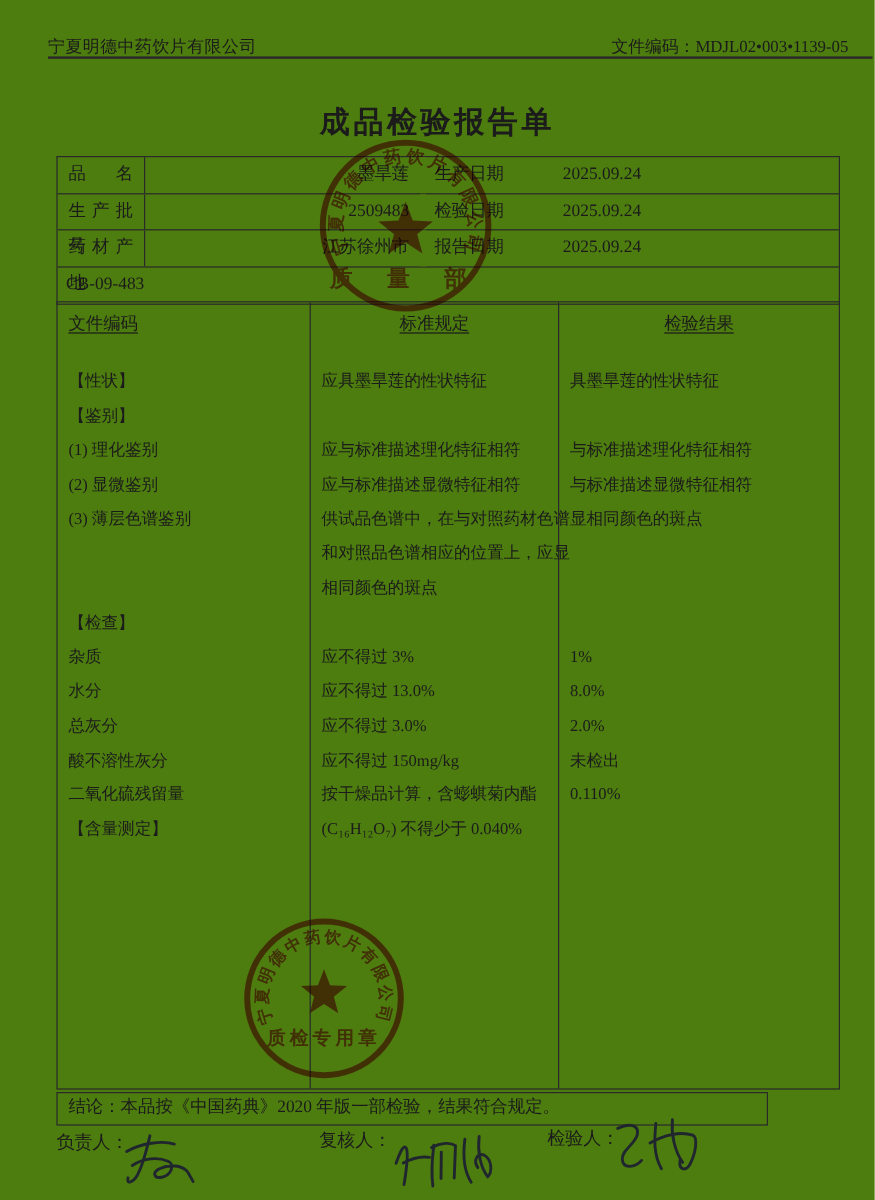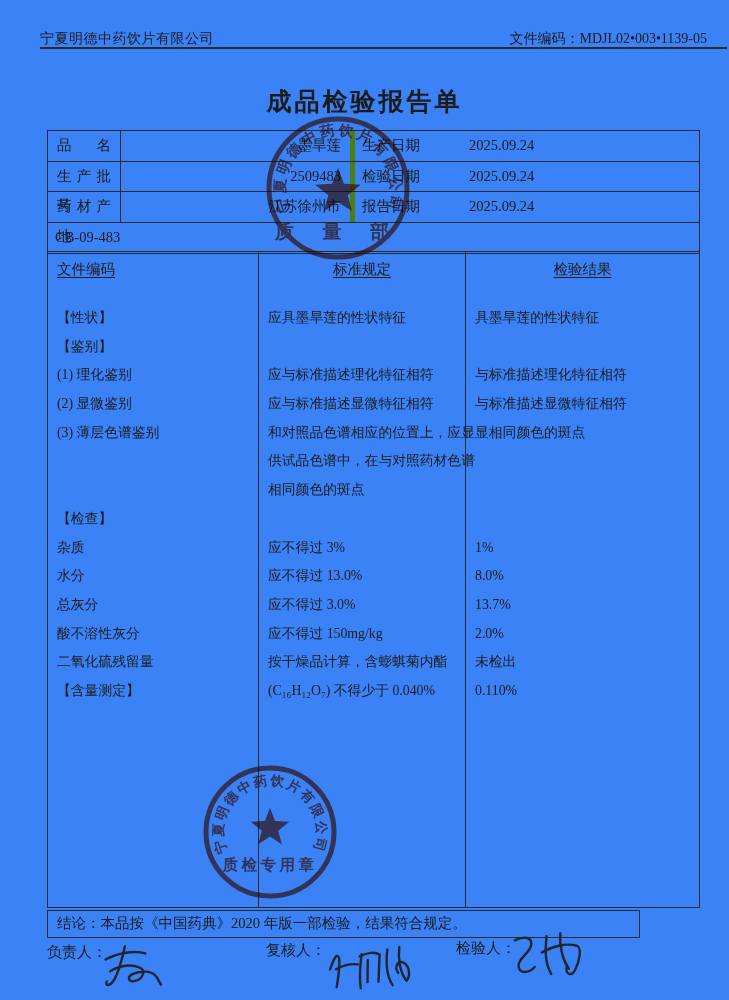--- a/index.html
+++ b/index.html
@@ -1,18 +1,18 @@
 <!DOCTYPE html>
 <html><head>
 <meta charset="utf-8">
 <style>
   * { margin:0; padding:0; box-sizing:border-box; }
   html,body { background:#ffffff; }
   .page {
-    position:relative; width:729px; height:1000px; background:#3b82f6;
+    position:relative; width:729px; height:1000px; background:#4d7c0f;
     font-family:"Liberation Serif","DejaVu Serif",serif; color:#1b1b1b;
     overflow:hidden;
   }
   
   .hdr-company { position:absolute; left:40px; top:30px; font-size:14px; letter-spacing:.5px; }
   .hdr-code { position:absolute; right:22px; top:30px; font-size:14px; }
   .hdr-rule { position:absolute; left:40px; right:2px; top:47px; border-top:2px solid #2a2a2a; }
   
   .title { position:absolute; left:0; top:85px; width:100%; text-align:center;
            font-size:25px; font-weight:bold; letter-spacing:3px; }
@@ -109,22 +109,22 @@
       <div class="tline">二氧化硫残留量</div>
       <div class="tline">【含量测定】</div>
       <div class="tline"></div>
     </div>
     <div class="col col2">
       <div class="col-head head-center"><span>标准规定</span></div>
       <div class="tline">应具墨旱莲的性状特征</div>
       <div class="tline"></div>
       <div class="tline">应与标准描述理化特征相符</div>
       <div class="tline">应与标准描述显微特征相符</div>
+      <div class="tline">供试品色谱中，在与对照药材色谱</div>
       <div class="tline">和对照品色谱相应的位置上，应显</div>
-      <div class="tline">供试品色谱中，在与对照药材色谱</div>
       <div class="tline">相同颜色的斑点</div>
       <div class="tline"></div>
       <div class="tline">应不得过 3%</div>
       <div class="tline">应不得过 13.0%</div>
       <div class="tline">应不得过 3.0%</div>
       <div class="tline">应不得过 150mg/kg</div>
       <div class="tline">按干燥品计算，含蟛蜞菊内酯</div>
       <div class="tline">(C₁₆H₁₂O₇) 不得少于 0.040%</div>
     </div>
     <div class="col col3">
@@ -132,21 +132,20 @@
       <div class="tline">具墨旱莲的性状特征</div>
       <div class="tline"></div>
       <div class="tline">与标准描述理化特征相符</div>
       <div class="tline">与标准描述显微特征相符</div>
       <div class="tline">显相同颜色的斑点</div>
       <div class="tline"></div>
       <div class="tline"></div>
       <div class="tline"></div>
       <div class="tline">1%</div>
       <div class="tline">8.0%</div>
-      <div class="tline">13.7%</div>
       <div class="tline">2.0%</div>
       <div class="tline">未检出</div>
       <div class="tline">0.110%</div>
       <div class="tline"></div>
     </div>
   </div>
 
   <div class="conclusion">结论：本品按《中国药典》2020 年版一部检验，结果符合规定。</div>
 
   <div class="sig-label" style="left:47px; top:943px;">负责人：</div>

